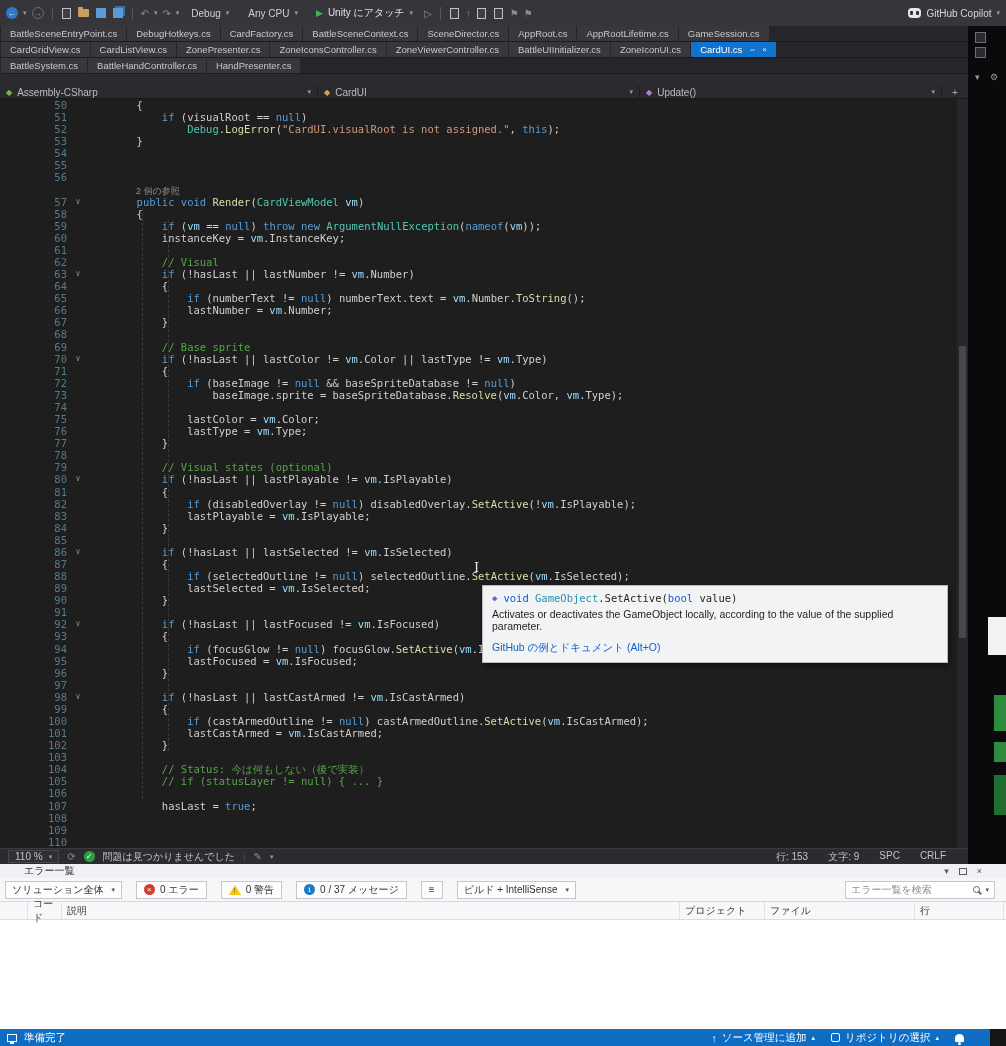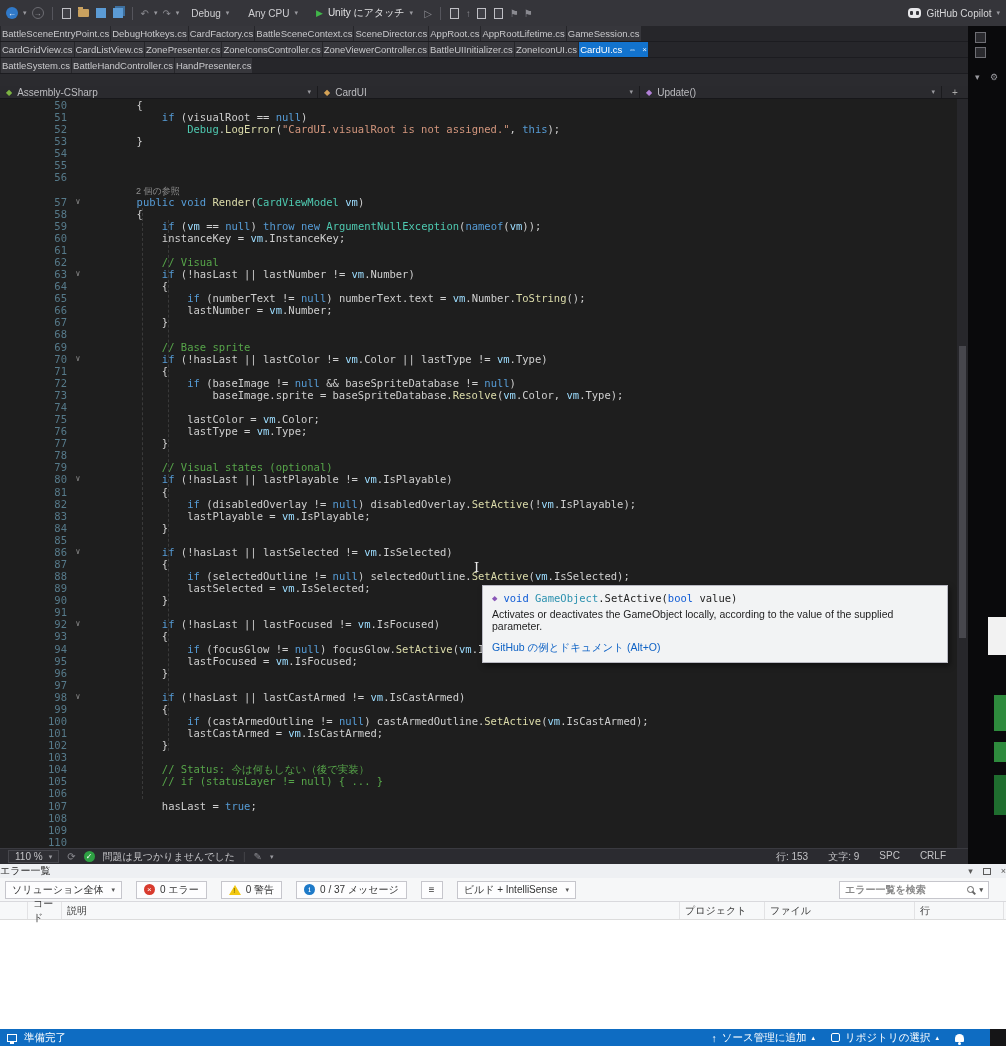--- a/index.html
+++ b/index.html
@@ -33,21 +33,21 @@
   .cop-icon::before { left:2px; } .cop-icon::after { right:2px; }
   .copilot { display:inline-flex; align-items:center; gap:5px; }
 
   
   .mid { position:relative; height:838px; }
   .left-col { width:968px; }
 
   .tab-row { height:16px; background:#26262a; display:flex; align-items:stretch;
     gap:1px; border-bottom:1px solid #1c1c20; padding-left:1px; }
   .tab { display:inline-flex; align-items:center; gap:6px; background:#37373c;
-    color:#c9c9cc; font-size:9.5px; padding:0 1px; }
+    color:#c9c9cc; font-size:9.5px; padding:0 9px; }
   .tab.active { background:#1273ce; color:#fff; }
   .tab .tab-ic { font-size:8px; color:#e8f1fb; }
 
   .aux-strip { height:12px; background:#2b2b2f; }
 
   .navbar { height:13px; background:#2a2a2e; display:flex; align-items:stretch;
     font-size:10px; color:#bcbcc0; border-bottom:1px solid #17171a; }
   .combo { display:flex; align-items:center; gap:5px; padding:0 6px;
     border-right:1px solid #1b1b1e; }
   .combo .caret { margin-left:auto; font-size:7px; color:#9a9aa0; }
@@ -96,41 +96,41 @@
 
   
   .right-strip { position:absolute; left:968px; top:0; width:38px; height:838px; background:#0a0a0c; }
   .rs-ic { position:absolute; left:7px; width:11px; height:11px; border:1px solid #6e6e74; background:#2a2a2e; }
   .rs-glyph { position:absolute; color:#9a9aa0; font-size:9px; }
   .rs-white { position:absolute; right:0; top:591px; width:18px; height:38px; background:#f2f2f2; }
   .rs-green { position:absolute; right:0; width:12px; }
 
   
   .panel-title { height:14px; background:#eef0f3; display:flex; align-items:center;
-    padding:0 0; font-size:10px; color:#1f1f1f; }
+    padding:0 24px; font-size:10px; color:#1f1f1f; }
   .panel-title .ticons { margin-left:auto; display:flex; gap:10px; align-items:center; color:#5a5a5a; font-size:9px; }
   .winic { width:8px; height:7px; border:1px solid #5a5a5a; display:inline-block; }
 
   .panel-toolbar { height:24px; background:#f6f7f8; border-bottom:1px solid #d9d9dd;
     display:flex; align-items:center; gap:14px; padding:0 5px; font-size:10px; color:#333; }
   .pdrop { display:inline-flex; align-items:center; gap:8px; height:18px; padding:0 6px;
     background:#fdfdfe; border:1px solid #c6c6cc; }
   .pbtn { display:inline-flex; align-items:center; gap:5px; height:18px; padding:0 7px;
     background:#fdfdfe; border:1px solid #c6c6cc; }
   .errc { width:11px; height:11px; border-radius:50%; background:#d83b2e; color:#fff;
     font-size:8px; display:inline-flex; align-items:center; justify-content:center; }
   .warnt { width:0; height:0; border-left:6px solid transparent; border-right:6px solid transparent;
     border-bottom:10px solid #f2c811; position:relative; display:inline-block; }
   .warnt::after { content:"!"; position:absolute; left:-1.5px; top:2px; font-size:7px; color:#5d4a00; }
   .infoc { width:11px; height:11px; border-radius:50%; background:#1e7ac8; color:#fff;
     font-size:8px; font-family:"DejaVu Serif", serif; display:inline-flex; align-items:center; justify-content:center; }
   .pcaret { font-size:7px; color:#555; }
-  .searchbox { margin-left:auto; margin-right:12px; width:150px; height:18px;
+  .searchbox { margin-left:auto; margin-right:6px; width:150px; height:18px;
     background:#fff; border:1px solid #c6c6cc; display:flex; align-items:center;
-    padding:0 5px; gap:5px; color:#8a8a8a;font-weight:bold; }
+    padding:0 5px; gap:5px; color:#8a8a8a; }
   .searchbox .ph { flex:1; }
   .mag { width:7px; height:7px; border:1.4px solid #666; border-radius:50%; position:relative; display:inline-block; }
   .mag::after { content:""; position:absolute; width:4px; height:1.5px; background:#666;
     transform:rotate(45deg); right:-3px; bottom:-1px; }
 
   .panel-header { height:18px; background:#f7f8f9; border-bottom:1px solid #dcdcdc;
     display:flex; font-size:10px; color:#3c3c3c; }
   .ecol { border-right:1px solid #e2e2e4; display:flex; align-items:center; padding-left:5px; }
   .panel-body { height:109px; background:#ffffff; }
 

